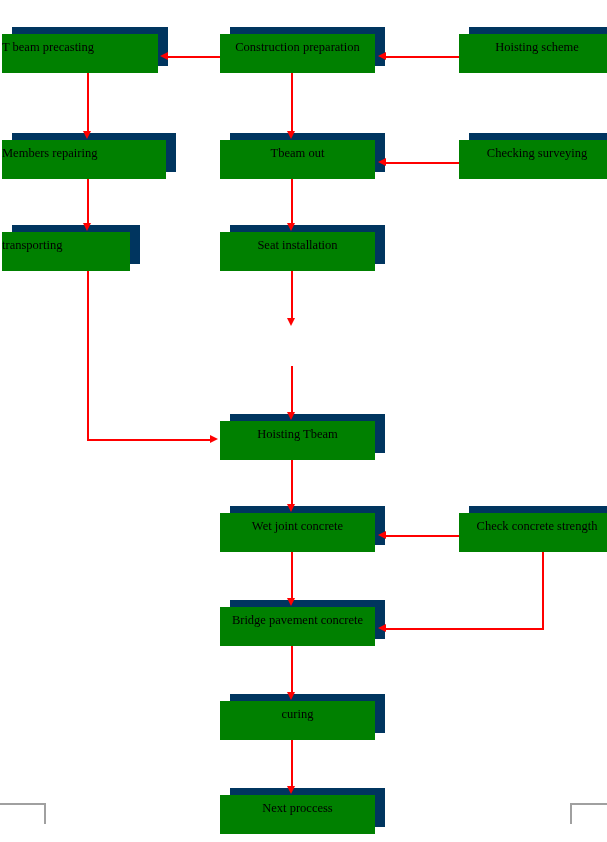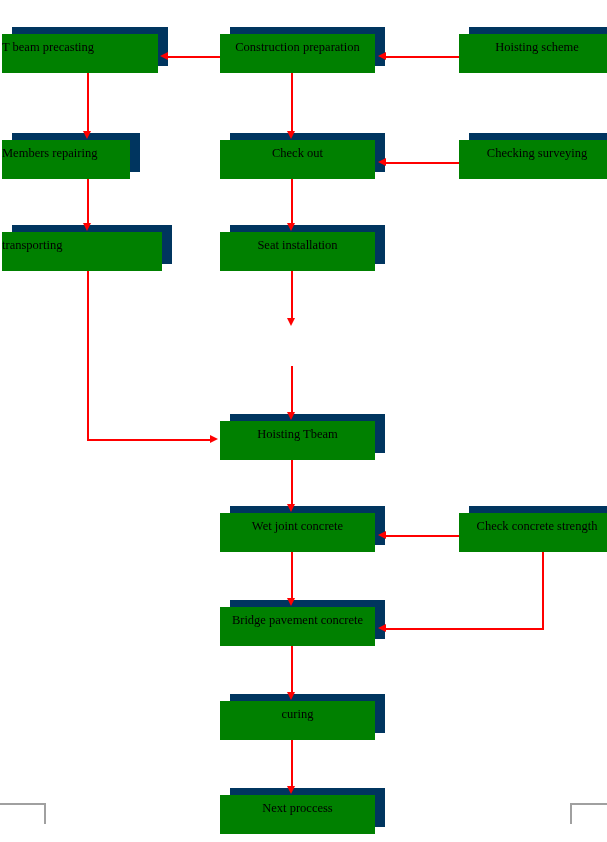--- a/index.html
+++ b/index.html
@@ -104,39 +104,39 @@
     <div class="face"></div>
     <div class="label">Construction preparation</div>
   </div>
 
   <div class="node clip-right" style="left:459px; top:34px; width:156px; height:39px;">
     <div class="shadow"></div>
     <div class="face"></div>
     <div class="label">Hoisting scheme</div>
   </div>
 
-  <div class="node clip-left" style="left:2px; top:140px; width:128px; height:39px;">
+  <div class="node clip-left" style="left:2px; top:140px; width:164px; height:39px;">
     <div class="shadow"></div>
     <div class="face"></div>
     <div class="label">Members repairing</div>
   </div>
 
   <div class="node" style="left:220px; top:140px; width:155px; height:39px;">
     <div class="shadow"></div>
     <div class="face"></div>
-    <div class="label">Check out</div>
+    <div class="label">Tbeam out</div>
   </div>
 
   <div class="node clip-right" style="left:459px; top:140px; width:156px; height:39px;">
     <div class="shadow"></div>
     <div class="face"></div>
     <div class="label">Checking surveying</div>
   </div>
 
-  <div class="node clip-left" style="left:2px; top:232px; width:160px; height:39px;">
+  <div class="node clip-left" style="left:2px; top:232px; width:128px; height:39px;">
     <div class="shadow"></div>
     <div class="face"></div>
     <div class="label">transporting</div>
   </div>
 
   <div class="node" style="left:220px; top:232px; width:155px; height:39px;">
     <div class="shadow"></div>
     <div class="face"></div>
     <div class="label">Seat installation</div>
   </div>

